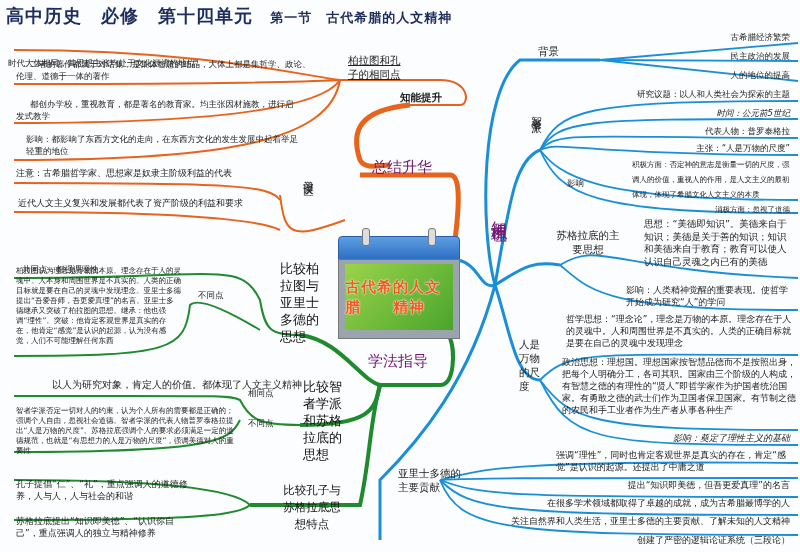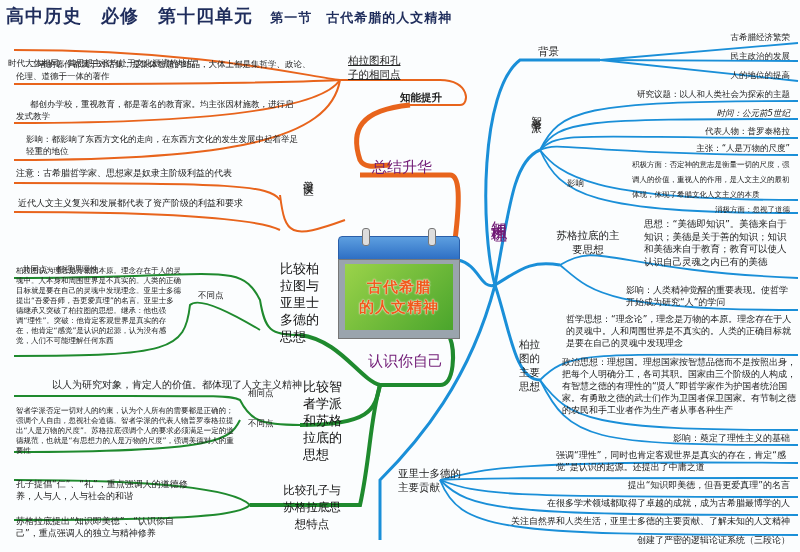--- a/index.html
+++ b/index.html
@@ -13,21 +13,21 @@
   .m{font-size:10.5px;line-height:14px;color:#222;white-space:nowrap;}
   .m.w{white-space:normal;}
   .vert{writing-mode:vertical-rl;text-orientation:upright;letter-spacing:2px;}
   .big{font-size:15px;color:#701a75;}
   .sub{font-size:13px;line-height:17px;color:#111;}
   .r{text-align:right;}
   .cal{left:338px;top:228px;width:120px;height:110px;}
   .cal .top{position:absolute;left:0;top:8px;width:120px;height:22px;background:linear-gradient(#5d9fe0,#2e6fc4);border-radius:4px 4px 0 0;border:1px solid #2a5ea8;}
   .cal .ring{position:absolute;top:0;width:6px;height:16px;background:#ddd;border:1px solid #777;border-radius:3px;}
   .cal .body{position:absolute;left:0;top:31px;width:120px;height:78px;background:#9aa4ad;border:1px solid #777;}
-  .cal .face{position:absolute;left:6px;top:4px;width:108px;height:66px;background:linear-gradient(135deg,#9bd34a,#4aa52c);display:flex;flex-direction:column;align-items:center;justify-content:center;}
+  .cal .face{position:absolute;left:6px;top:4px;width:108px;height:66px;background:linear-gradient(135deg,#9bd34a,#4aa52c);display:flex;flex-direction:row;align-items:center;justify-content:center;}
   .cal .face span{font-size:15px;font-weight:bold;color:#f05a1c;text-shadow:0 0 2px #fff,0 0 1px #fff;line-height:20px;letter-spacing:1px;}
 </style>
 </head>
 <body>
 
 <svg class="lines" viewBox="0 0 800 552">
 
   <g fill="none" stroke="#e8641c" stroke-width="2">
     <path d="M14 50 C200 50 300 75 340 80"></path>
     <path d="M14 84 C200 84 300 82 340 80"></path>
@@ -109,21 +109,21 @@
 <div class="abs m" style="left:400px;top:90px;font-weight:bold;">知能提升</div>
 <div class="abs m w" style="left:348px;top:53px;width:62px;text-decoration:underline;">柏拉图和孔子的相同点</div>
 <div class="abs t" style="left:8px;top:38px;margin-top:20px;">时代大体相同，其思想主张均处于文化源流的地位</div>
 <div class="abs t w" style="left:16px;top:60px;width:300px;text-indent:14px;font-family:Liberation Mono, monospace;">二者的著作都属于对话集，是集体智慧的结晶，大体上都是集哲学、政论、伦理、道德于一体的著作</div>
 <div class="abs t w" style="left:16px;top:99px;width:280px;text-indent:14px;">都创办学校，重视教育，都是著名的教育家。均主张因材施教，进行启发式教学</div>
 <div class="abs t w" style="left:26px;top:134px;width:280px;">影响：都影响了东西方文化的走向，在东西方文化的发生发展中起着举足轻重的地位</div>
 <div class="abs m vert" style="left:302px;top:172px;">学习误区</div>
 <div class="abs t" style="left:16px;top:168px;font-size:9px;">注意：古希腊哲学家、思想家是奴隶主阶级利益的代表</div>
 <div class="abs t" style="left:18px;top:198px;font-size:9px;">近代人文主义复兴和发展都代表了资产阶级的利益和要求</div>
 
-<div class="abs big" style="left:368px;top:352px;">认识你自己</div>
+<div class="abs big" style="left:368px;top:352px;">学法指导</div>
 <div class="abs sub w" style="left:280px;top:260px;width:40px;">比较柏拉图与亚里士多德的思想</div>
 <div class="abs t" style="left:22px;top:264px;">共同点：都强调理性</div>
 <div class="abs t" style="left:198px;top:290px;">不同点</div>
 <div class="abs t w" style="left:16px;top:265px;width:165px;top:266px;font-size:7.5px;line-height:10px;margin-top:0;">柏拉图认为理念是万物的本原。理念存在于人的灵魂中。人本身和周围世界是不真实的。人类的正确目标就是要在自己的灵魂中发现理念。亚里士多德提出“吾爱吾师，吾更爱真理”的名言。亚里士多德继承又突破了柏拉图的思想。继承：他也强调“理性”。突破：他肯定客观世界是真实的存在，他肯定“感觉”是认识的起源，认为没有感觉，人们不可能理解任何东西</div>
 <div class="abs sub w" style="left:303px;top:378px;width:40px;">比较智者学派和苏格拉底的思想</div>
 <div class="abs t" style="left:248px;top:388px;">相同点</div>
 <div class="abs t" style="left:16px;top:379px;font-size:10px;padding-left:36px;">以人为研究对象，肯定人的价值。都体现了人文主义精神</div>
 <div class="abs t" style="left:248px;top:418px;">不同点</div>
 <div class="abs t w" style="left:16px;top:406px;width:220px;font-size:7.5px;line-height:10px;">智者学派否定一切对人的约束，认为个人所有的需要都是正确的；强调个人自由，忽视社会道德。智者学派的代表人物普罗泰格拉提出“人是万物的尺度”。苏格拉底强调个人的要求必须满足一定的道德规范，也就是“有思想力的人是万物的尺度”，强调美德对人的重要性</div>
 <div class="abs sub w" style="left:280px;top:482px;width:64px;text-align:center;font-size:11.5px;">比较孔子与苏格拉底思想特点</div>
@@ -142,23 +142,23 @@
 <div class="abs t r" style="right:10px;top:126px;">代表人物：普罗泰格拉</div>
 <div class="abs t r" style="right:10px;top:143px;">主张：“人是万物的尺度”</div>
 <div class="abs t" style="left:567px;top:178px;">影响</div>
 <div class="abs t w" style="left:632px;top:157px;width:160px;font-size:7.5px;line-height:15px;">积极方面：否定神的意志是衡量一切的尺度，强调人的价值，重视人的作用，是人文主义的最初体现，体现了希腊文化人文主义的本质</div>
 <div class="abs t r" style="right:10px;top:204px;font-size:7.5px;">消极方面：忽视了道德</div>
 
 <div class="abs m w" style="left:552px;top:228px;width:72px;text-align:center;">苏格拉底的主要思想</div>
 <div class="abs m w" style="left:644px;top:218px;width:150px;font-size:9.5px;line-height:12.5px;">思想：“美德即知识”。美德来自于知识；美德是关于善的知识；知识和美德来自于教育；教育可以使人认识自己灵魂之内已有的美德</div>
 <div class="abs t w" style="left:626px;top:284px;width:170px;font-size:9px;line-height:12px;">影响：人类精神觉醒的重要表现。使哲学开始成为研究“人”的学问</div>
 
-<div class="abs m w" style="left:519px;top:337px;width:30px;">柏拉图的主要思想</div>
+<div class="abs m w" style="left:519px;top:337px;width:30px;">人是万物的尺度</div>
 <div class="abs t w" style="left:566px;top:313px;width:230px;font-size:9px;line-height:12px;">哲学思想：“理念论”，理念是万物的本原。理念存在于人的灵魂中。人和周围世界是不真实的。人类的正确目标就是要在自己的灵魂中发现理念</div>
 <div class="abs t w" style="left:562px;top:356px;width:234px;font-size:9px;line-height:12px;">政治思想：理想国。理想国家按智慧品德而不是按照出身，把每个人明确分工，各司其职。国家由三个阶级的人构成，有智慧之德的有理性的“贤人”即哲学家作为护国者统治国家。有勇敢之德的武士们作为卫国者保卫国家。有节制之德的农民和手工业者作为生产者从事各种生产</div>
-<div class="abs t r" style="right:10px;top:433px;font-size:9px;">影响：奠定了理性主义的基础</div>
+<div class="abs t r" style="right:10px;top:433px;font-size:9px;font-style:italic;">影响：奠定了理性主义的基础</div>
 
 <div class="abs m w" style="left:398px;top:466px;width:72px;">亚里士多德的主要贡献</div>
 <div class="abs t w" style="left:556px;top:449px;width:240px;font-size:9px;line-height:12px;">强调“理性”，同时也肯定客观世界是真实的存在，肯定“感觉”是认识的起源。还提出了中庸之道</div>
 <div class="abs t r" style="right:10px;top:480px;font-size:9px;">提出“知识即美德，但吾更爱真理”的名言</div>
 <div class="abs t r" style="right:10px;top:498px;font-size:9px;">在很多学术领域都取得了卓越的成就，成为古希腊最博学的人</div>
 <div class="abs t r" style="right:10px;top:516px;font-size:9px;">关注自然界和人类生活，亚里士多德的主要贡献、了解未知的人文精神</div>
 <div class="abs t r" style="right:10px;top:535px;font-size:9px;">创建了严密的逻辑论证系统（三段论）</div>
 
 </body></html>

